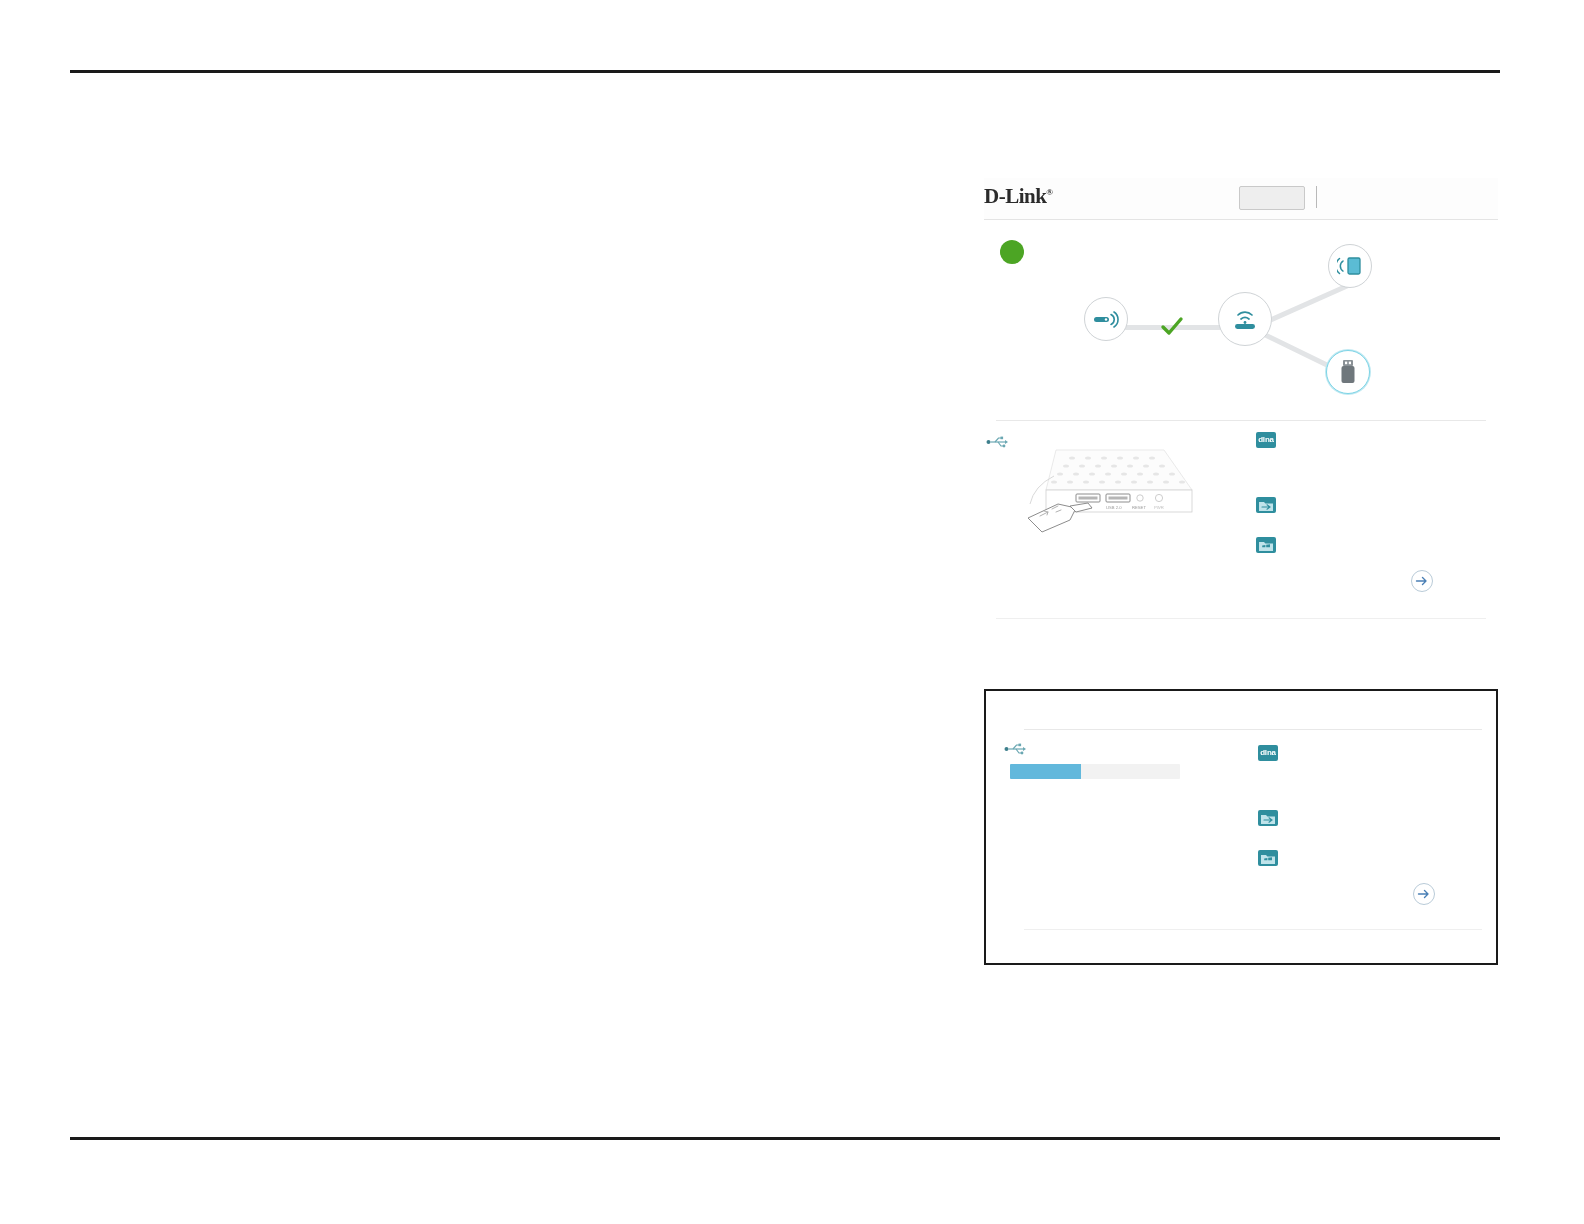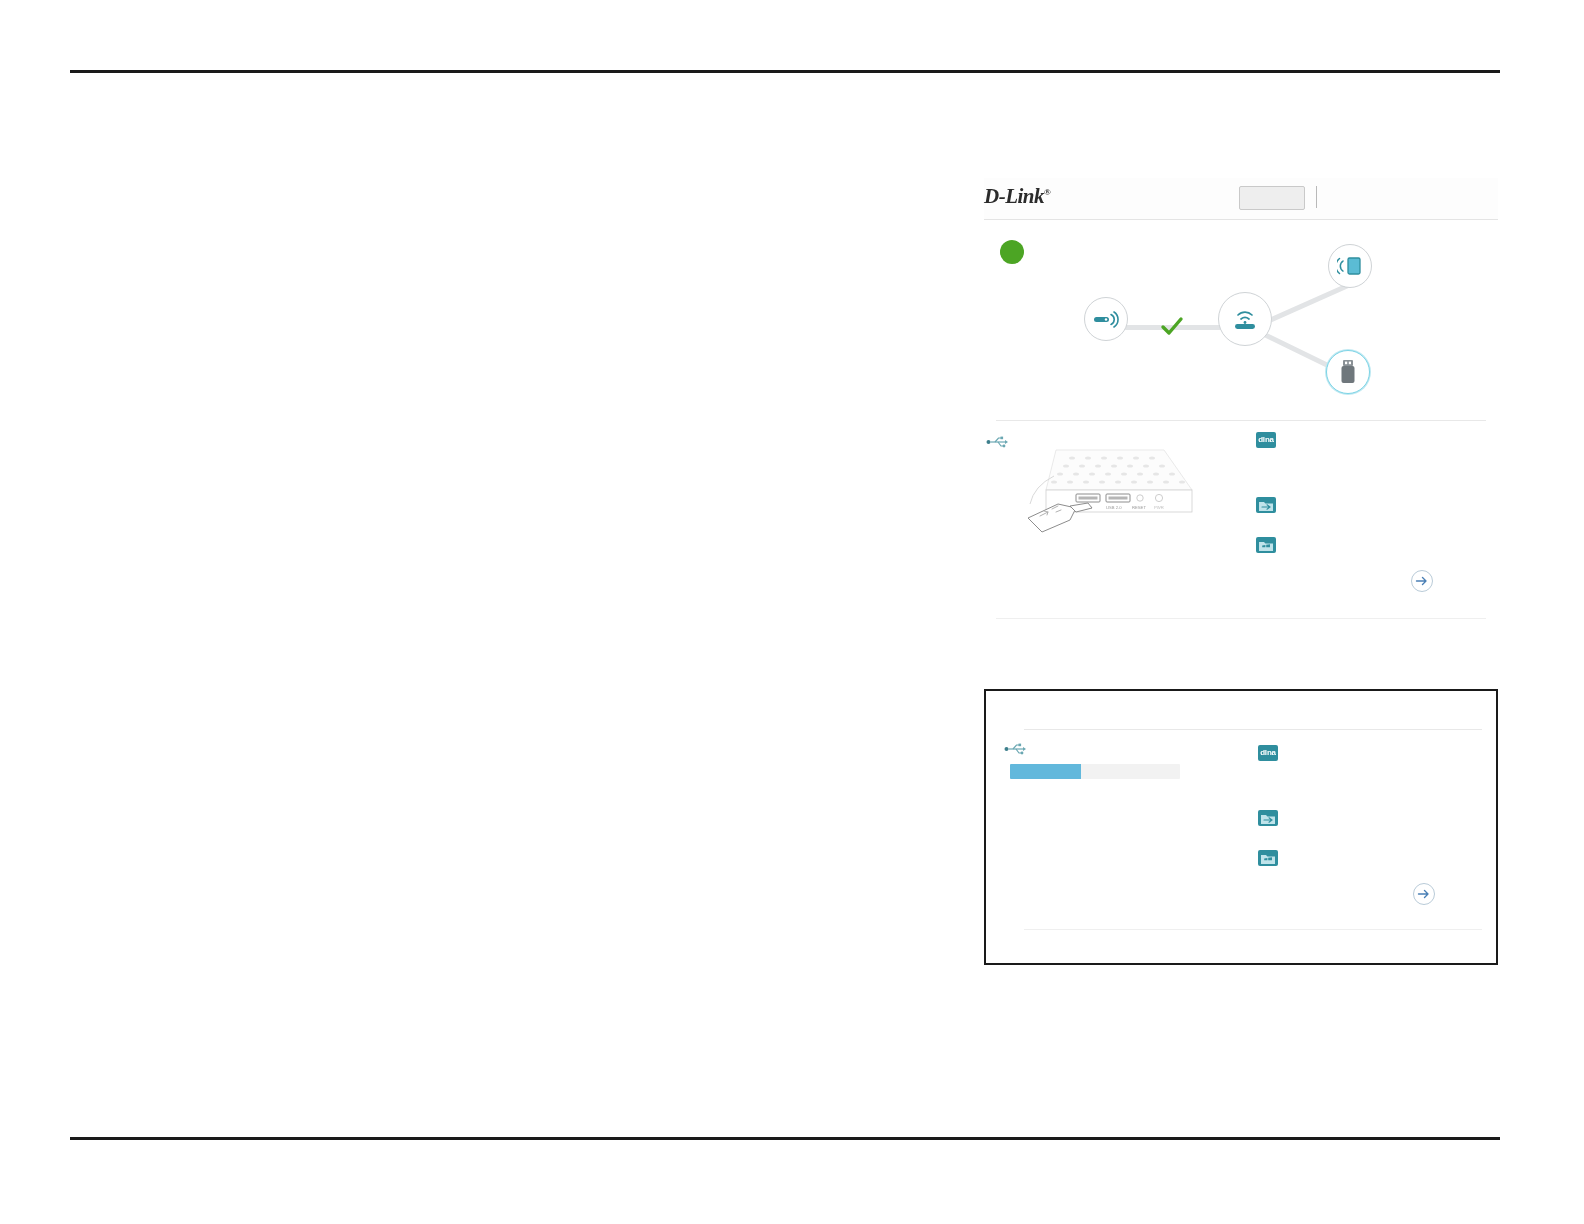--- a/index.html
+++ b/index.html
@@ -28,21 +28,20 @@
 
   
   .ui-header {
     position: absolute;
     left: 0; right: 0; top: 0;
     height: 42px;
     background: #fdfdfd;
     border-bottom: 1px solid #e4e4e4;
     display: flex;
     align-items: center;
-    font-style: italic;
   }
   .dlink-logo {
     position: absolute;
     left: 0px; top: 6px;
     font-family: "Liberation Serif", serif;
     font-weight: bold;
     font-size: 21px;
     letter-spacing: -0.5px;
     color: #2b2b2b;
     white-space: nowrap;

